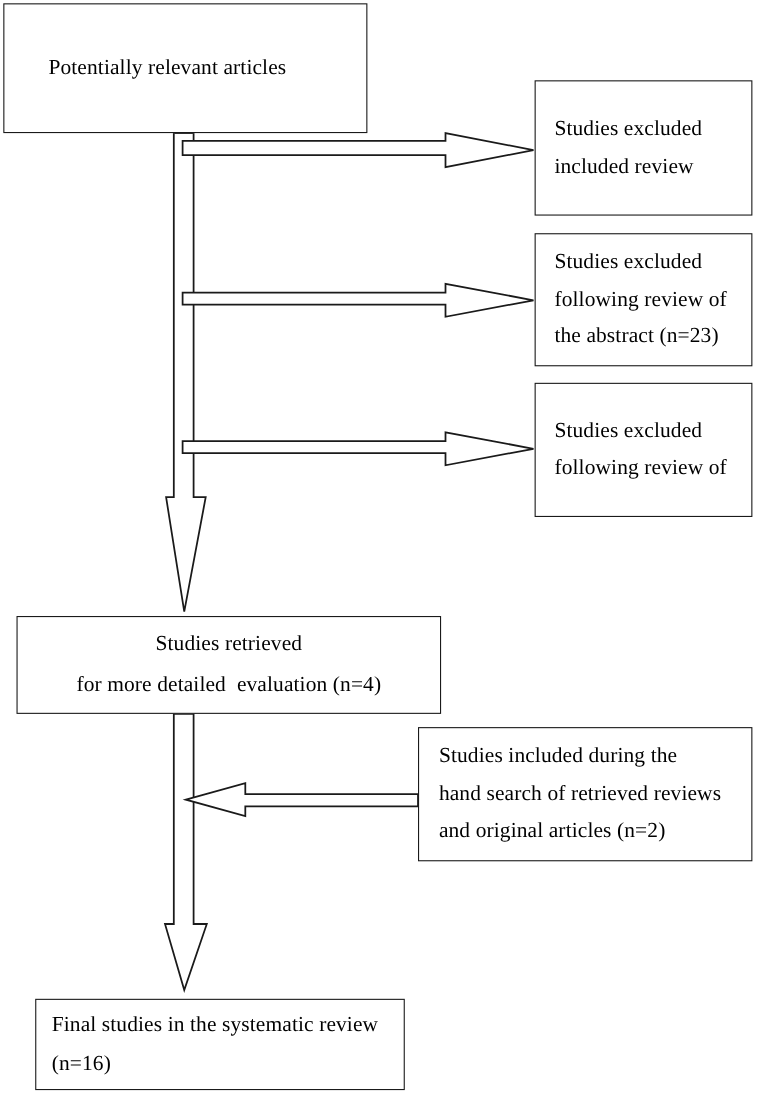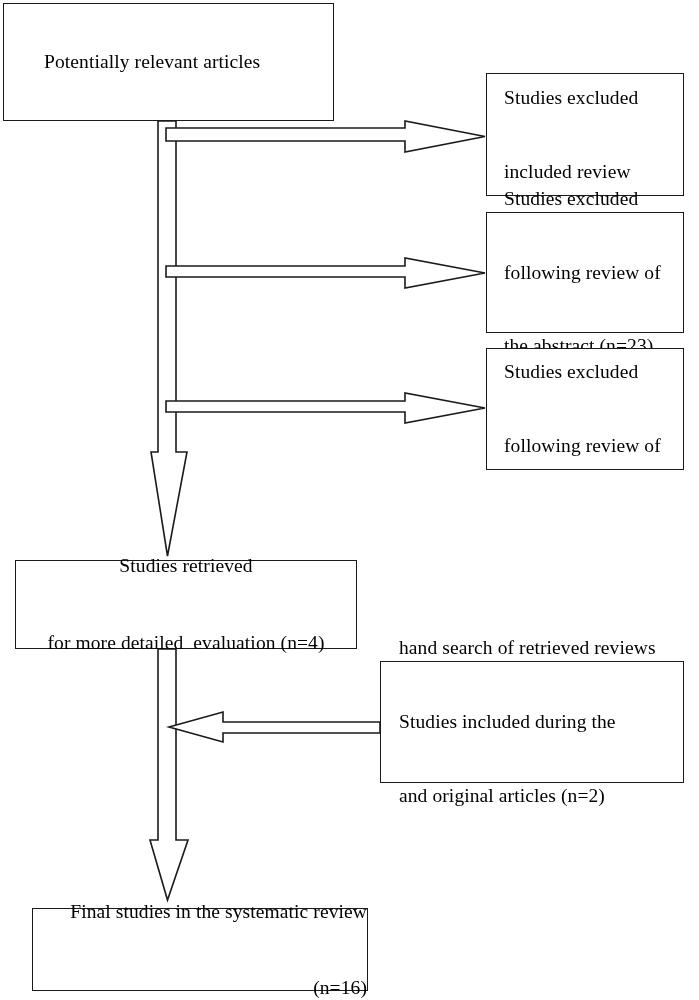--- a/index.html
+++ b/index.html
@@ -26,21 +26,20 @@
     pointer-events: none;
   }
   .node-box {
     position: absolute;
     box-sizing: border-box;
     border: 1.6px solid #1a1a1a;
     background: #ffffff;
     display: flex;
     flex-direction: column;
     justify-content: center;
-    gap: 40px;
   }
   .node-line {
     display: block;
     white-space: pre;
     font-size: 19.5px;
     line-height: 1.74;
     letter-spacing: 0.1px;
   }
   
   .box-identified {
@@ -57,32 +56,32 @@
     left: 486px; top: 212px; width: 198px; height: 121px;
     padding: 0 0 0 17px;
     text-align: left;
   }
   .box-excl-fulltext {
     left: 486px; top: 348px; width: 198px; height: 122px;
     padding: 0 0 0 17px;
     text-align: left;
   }
   .box-retrieved {
-    left: 15px;  top: 560px; width: 342px; height: 89px;
+    left: 15px;  top: 560px; width: 386px; height: 89px;
     text-align: center;
   }
   .box-handsearch {
     left: 380px; top: 661px; width: 304px; height: 122px;
     padding: 0 0 0 18px;
     text-align: left;
   }
   .box-final {
     left: 32px;  top: 908px; width: 336px; height: 83px;
     padding: 0 0 0 14px;
-    text-align: right;
+    text-align: left;
   }
   .box-retrieved .node-line { line-height: 1.85; }
   .box-final .node-line { line-height: 1.8; }
 </style>
 </head>
 <body>
 
 <div id="canvas">
 
   <svg id="arrow-layer" viewBox="0 0 699 1000">
@@ -119,22 +118,22 @@
     <span class="node-line">Studies excluded</span>
     <span class="node-line">following review of</span>
   </div>
 
   <div class="node-box box-retrieved">
     <span class="node-line">Studies retrieved</span>
     <span class="node-line">for more detailed  evaluation (n=4)</span>
   </div>
 
   <div class="node-box box-handsearch">
+    <span class="node-line">Studies included during the</span>
     <span class="node-line">hand search of retrieved reviews</span>
-    <span class="node-line">Studies included during the</span>
     <span class="node-line">and original articles (n=2)</span>
   </div>
 
   <div class="node-box box-final">
     <span class="node-line">Final studies in the systematic review</span>
     <span class="node-line">(n=16)</span>
   </div>
 
 </div>
 

